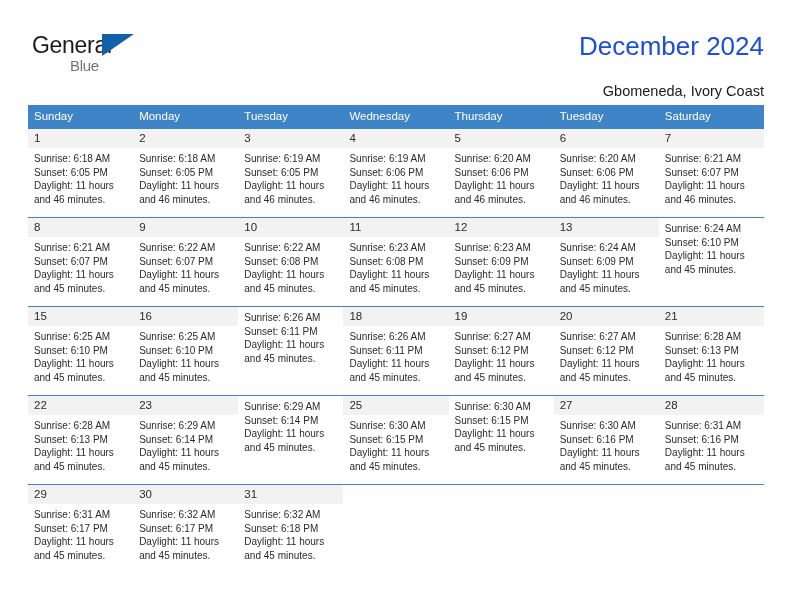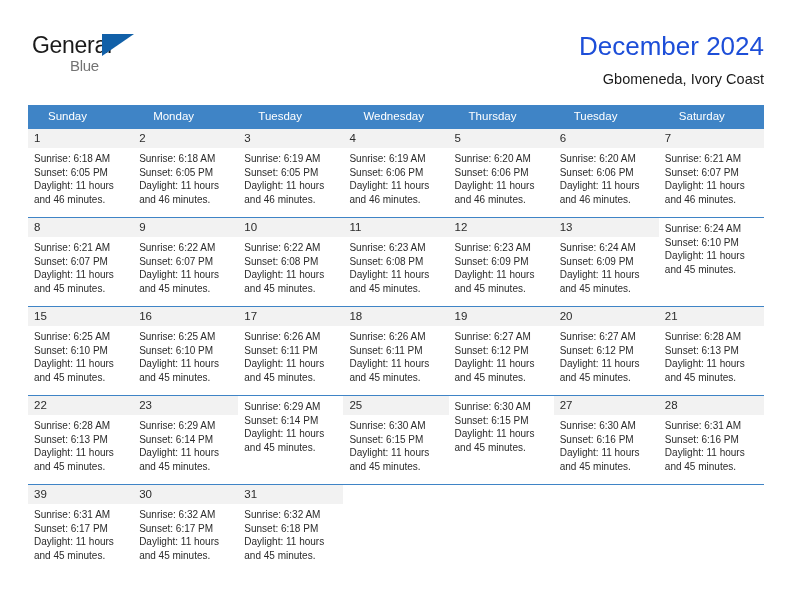--- a/index.html
+++ b/index.html
@@ -77,40 +77,40 @@
     font-size: 26px;
     font-weight: normal;
     color: #1d4ed8;
     line-height: 36px;
     letter-spacing: 0px;
   }
   .cal-subtitle {
     font-size: 14.5px;
     color: #1a1a1a;
     line-height: 22px;
-    margin-top: 4px;
+    margin-top: 16px;
   }
 
   
   .calendar {
     position: absolute;
     left: 28px;
     top: 105px;
     width: 736px;
   }
   .weekday-row {
     display: flex;
     width: 100%;
     background: #3f84c6;
   }
   .weekday-cell {
     flex: 1 1 0;
     min-width: 0;
     box-sizing: border-box;
-    padding: 4px 0 5px 20px;
+    padding: 4px 0 5px 6px;
     font-size: 11.5px;
     color: #ffffff;
     line-height: 14px;
   }
 
   .week-row {
     display: flex;
     width: 100%;
     border-top: 1px solid #3f84c6;
     height: 89px;
@@ -318,21 +318,20 @@
           <div class="day-cell">
             <span class="day-number">16</span>
             <div class="day-info">
               <div>Sunrise: 6:25 AM</div>
               <div>Sunset: 6:10 PM</div>
               <div>Daylight: 11 hours</div>
               <div>and 45 minutes.</div>
             </div>
           </div>
           <div class="day-cell">
-            <span class="day-number">17</span>
             <div class="day-info">
               <div>Sunrise: 6:26 AM</div>
               <div>Sunset: 6:11 PM</div>
               <div>Daylight: 11 hours</div>
               <div>and 45 minutes.</div>
             </div>
           </div>
           <div class="day-cell">
             <span class="day-number">18</span>
             <div class="day-info">
@@ -428,21 +427,21 @@
             <div class="day-info">
               <div>Sunrise: 6:31 AM</div>
               <div>Sunset: 6:16 PM</div>
               <div>Daylight: 11 hours</div>
               <div>and 45 minutes.</div>
             </div>
           </div>
         </div>
         <div class="week-row">
           <div class="day-cell">
-            <span class="day-number">39</span>
+            <span class="day-number">29</span>
             <div class="day-info">
               <div>Sunrise: 6:31 AM</div>
               <div>Sunset: 6:17 PM</div>
               <div>Daylight: 11 hours</div>
               <div>and 45 minutes.</div>
             </div>
           </div>
           <div class="day-cell">
             <span class="day-number">30</span>
             <div class="day-info">

